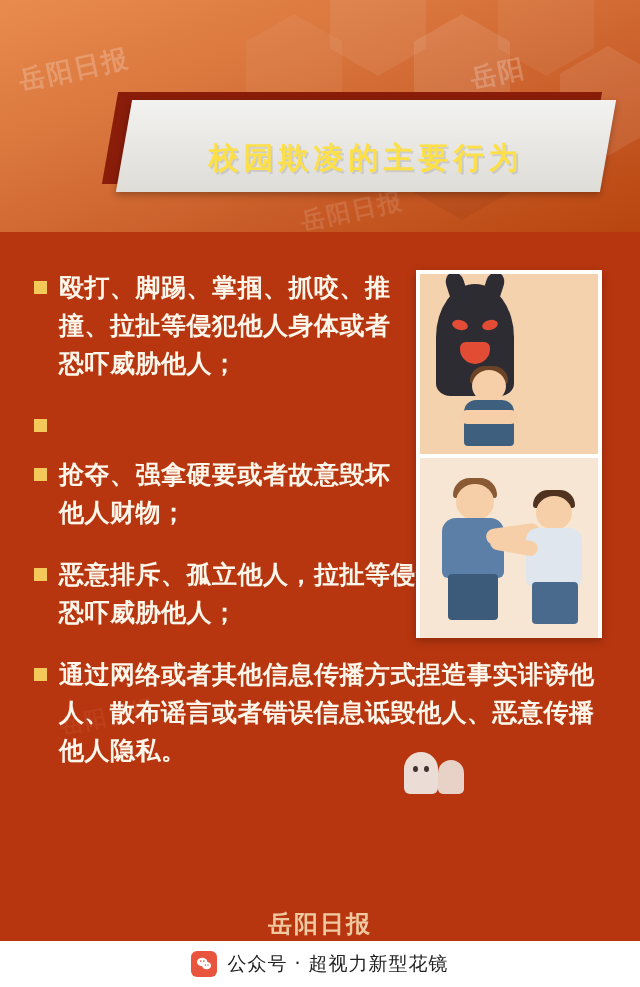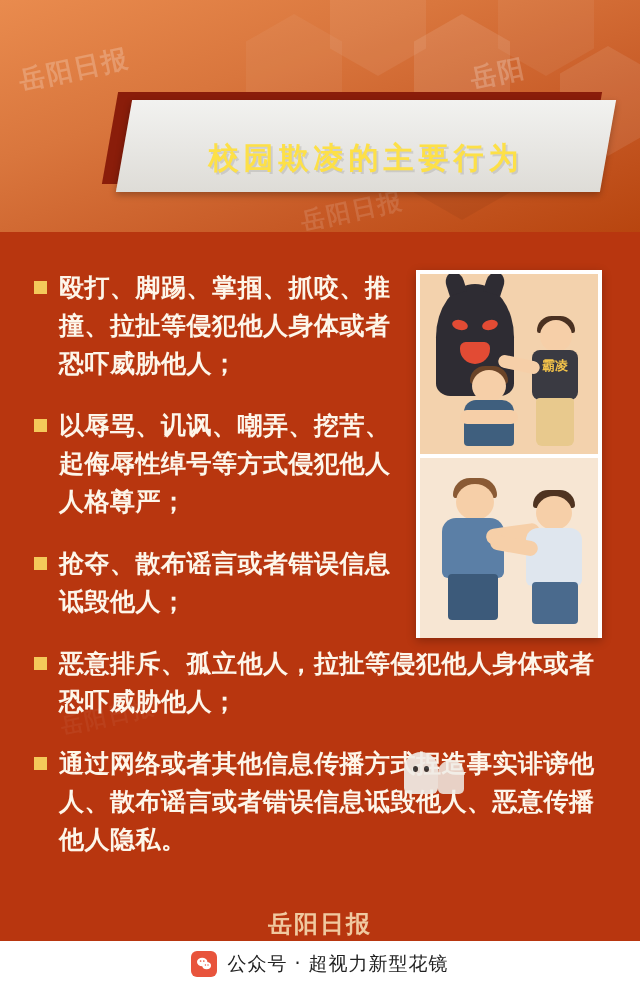--- a/index.html
+++ b/index.html
@@ -440,26 +440,25 @@
 
     <div class="list">
 
       <div class="item narrow">
         <div class="bullet"></div>
         <div class="item-text">殴打、脚踢、掌掴、抓咬、推撞、拉扯等侵犯他人身体或者恐吓威胁他人；</div>
       </div>
 
       <div class="item narrow">
         <div class="bullet"></div>
-        <div class="item-text">以辱骂、讥讽、嘲弄、挖苦、起侮辱性绰号等方式侵犯他人人格尊严；</div>
       </div>
 
       <div class="item narrow">
         <div class="bullet"></div>
-        <div class="item-text">抢夺、散布谣言或者错误信息诋毁他人；</div>
+        <div class="item-text">抢夺、强拿硬要或者故意毁坏他人财物；</div>
       </div>
 
       <div class="item wide">
         <div class="bullet"></div>
         <div class="item-text">恶意排斥、孤立他人，拉扯等侵犯他人身体或者恐吓威胁他人；</div>
       </div>
 
       <div class="item wide">
         <div class="bullet"></div>
         <div class="item-text">通过网络或者其他信息传播方式捏造事实诽谤他人、散布谣言或者错误信息诋毁他人、恶意传播他人隐私。</div>
@@ -472,28 +471,20 @@
       <div class="illus-top">
         <div class="monster">
           <div class="m-eye l"></div>
           <div class="m-eye r"></div>
           <div class="m-mouth"></div>
         </div>
         <div class="kid-v">
           <div class="hair"></div>
           <div class="head"></div>
           <div class="body"></div>
-          <div class="arm"></div>
-        </div>
-        <div class="kid-b">
-          <div class="hair"></div>
-          <div class="head"></div>
-          <div class="body"></div>
-          <div class="badge">霸凌</div>
-          <div class="legs"></div>
           <div class="arm"></div>
         </div>
       </div>
 
       <div class="illus-bot">
         <div class="fight-l">
           <div class="hair"></div>
           <div class="head"></div>
           <div class="body"></div>
           <div class="legs"></div>

